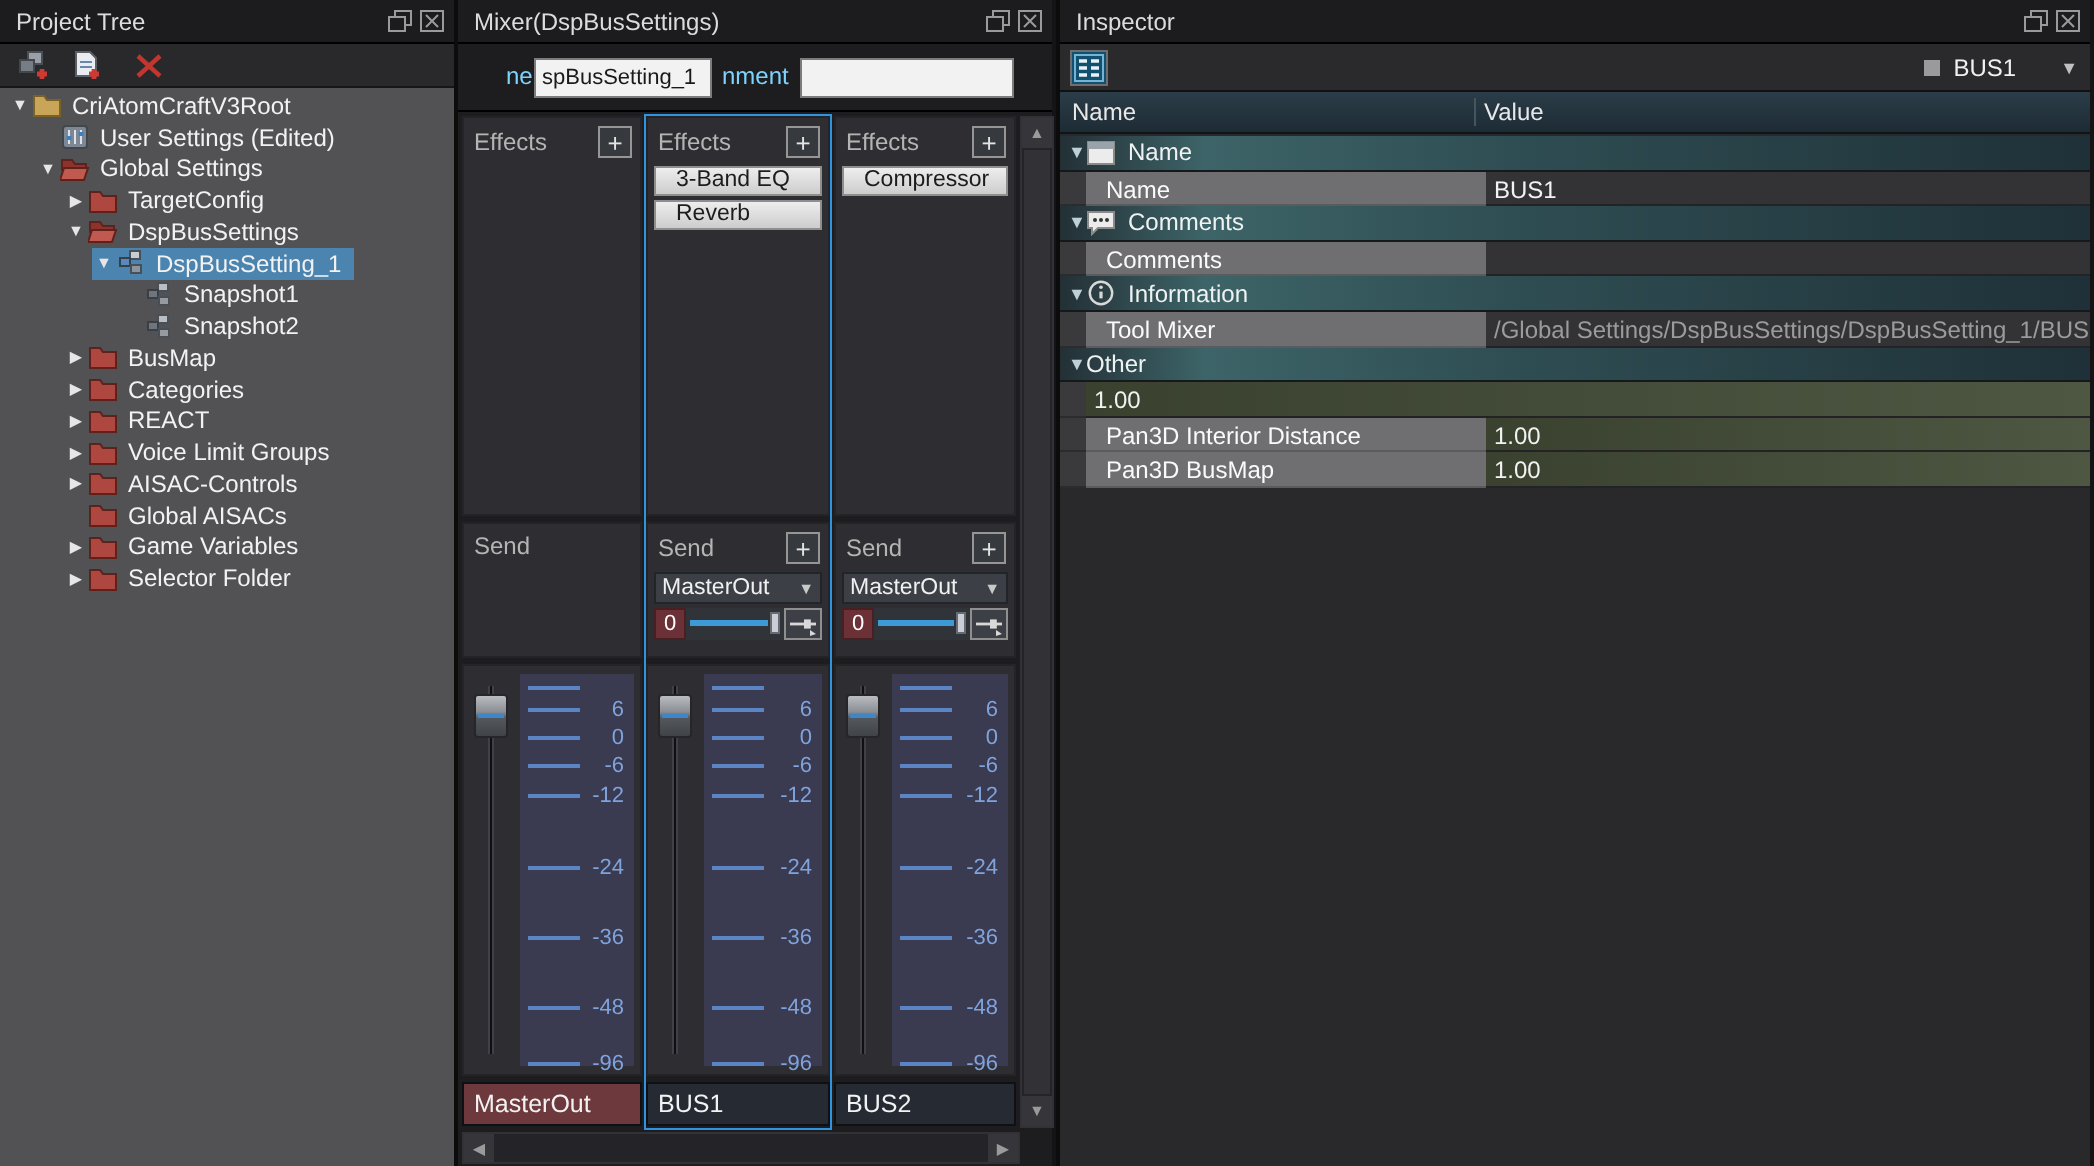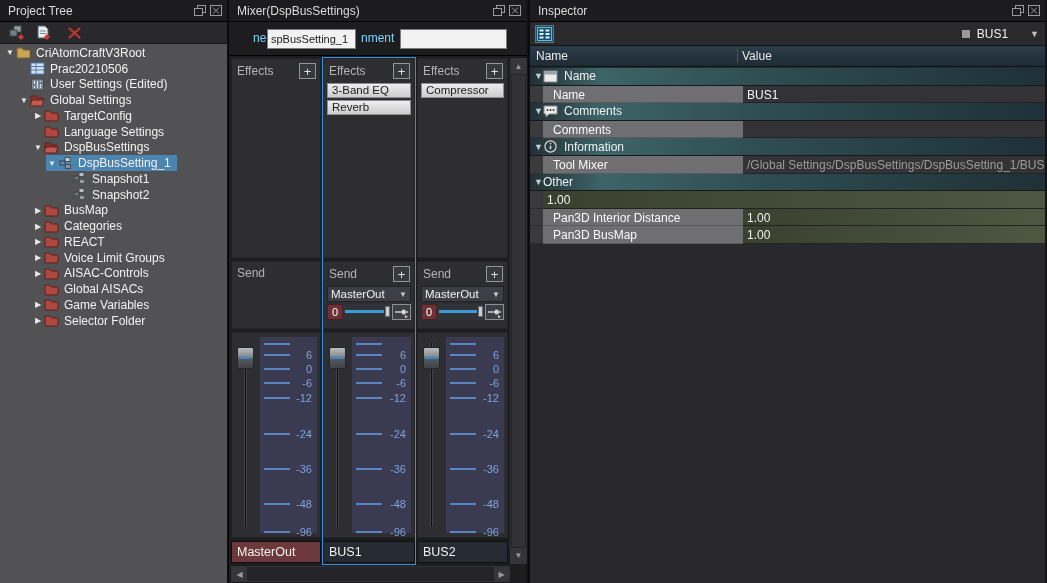--- a/index.html
+++ b/index.html
@@ -41,21 +41,21 @@
   .sec { background:#2e2e32; border:1px solid #242428; }
   .sec-effects { height:200px; }
   .sec-send { height:68px; margin-top:3px; }
   .sec-fader { height:206px; margin-top:3px; position:relative; }
   .sechead { display:flex; align-items:center; justify-content:space-between; padding:4px 4px 3px 5px; }
   .sechead .lbl { color:#b4b4b4; }
   .plusbtn { width:17px; height:16px; background:#36393e; border:1px solid #969696;
     color:#e4e4e4; font-size:13px; line-height:13px; text-align:center; }
   .fxlist { padding:1px 3px; }
   .fxitem { height:15px; margin-bottom:2px; background:linear-gradient(#ededed,#cdcdcd);
-    border:1px solid #8e8e8e; color:#1c1c1c; font-size:11.5px; line-height:13px; padding-left:4px;
+    border:1px solid #8e8e8e; color:#1c1c1c; font-size:11.5px; line-height:13px; padding-left:10px;
     white-space:nowrap; overflow:hidden; }
   .senddrop { margin:1px 3px 0 3px; height:16px; background:#3c4046; border:1px solid #212428;
     color:#f0f0f0; font-size:11.5px; display:flex; align-items:center; padding:0 3px; }
   .senddrop .arr { margin-left:auto; font-size:8px; color:#c8c8c8; }
   .sendlevel { margin:2px 3px 0 3px; height:16px; display:flex; align-items:stretch; }
   .slv { width:16px; background:#6b3136; border:1px solid #481f23; color:#fff;
     font-size:11px; text-align:center; line-height:14px; }
   .strack { flex:1; position:relative; background:#303338; }
   .strack .line { position:absolute; left:2px; right:8px; top:6px; height:3px; background:#3e9ad4; }
   .strack .hnd { position:absolute; right:2px; top:2px; width:5px; height:11px;
@@ -168,33 +168,20 @@
           </span>
           <span>CriAtomCraftV3Root</span>
         </span>
       </div>
       <div class="trow">
         <span style="flex: 0 0 18px;"></span>
         <span class="hl">
           <span class="texp"></span>
           <span class="ticon">
             <svg xmlns="http://www.w3.org/2000/svg" width="15" height="13" viewBox="0 0 15 13">
-              <rect x="1" y="1" width="13" height="11" fill="#d8e2ee" stroke="#4f7fb5"></rect>
-              <path d="M1 4.5h13M1 8h13M6 1v11" stroke="#4f7fb5"></path>
-            </svg>
-          </span>
-          <span>Prac20210506</span>
-        </span>
-      </div>
-      <div class="trow">
-        <span style="flex: 0 0 18px;"></span>
-        <span class="hl">
-          <span class="texp"></span>
-          <span class="ticon">
-            <svg xmlns="http://www.w3.org/2000/svg" width="15" height="13" viewBox="0 0 15 13">
               <rect x="1.5" y="1" width="12" height="11" rx="1.5" fill="#7e8893" stroke="#3f474f"></rect>
               <path d="M4.5 3v7M7.5 3v7M10.5 3v7" stroke="#dce3ea"></path>
               <rect x="3.3" y="6" width="2.4" height="2" fill="#3f7fc0"></rect>
               <rect x="9.3" y="4" width="2.4" height="2" fill="#3f7fc0"></rect>
             </svg>
           </span>
           <span>User Settings (Edited)</span>
         </span>
       </div>
       <div class="trow">
@@ -213,32 +200,20 @@
       <div class="trow">
         <span style="flex: 0 0 32px;"></span>
         <span class="hl">
           <span class="texp">▶</span>
           <span class="ticon">
             <svg xmlns="http://www.w3.org/2000/svg" width="15" height="13" viewBox="0 0 15 13">
               <path d="M1 2h5l1.5 2H14v8H1z" fill="#ad473f" stroke="#5f211c"></path>
             </svg>
           </span>
           <span>TargetConfig</span>
-        </span>
-      </div>
-      <div class="trow">
-        <span style="flex: 0 0 32px;"></span>
-        <span class="hl">
-          <span class="texp"></span>
-          <span class="ticon">
-            <svg xmlns="http://www.w3.org/2000/svg" width="15" height="13" viewBox="0 0 15 13">
-              <path d="M1 2h5l1.5 2H14v8H1z" fill="#ad473f" stroke="#5f211c"></path>
-            </svg>
-          </span>
-          <span>Language Settings</span>
         </span>
       </div>
       <div class="trow">
         <span style="flex: 0 0 32px;"></span>
         <span class="hl">
           <span class="texp">▼</span>
           <span class="ticon">
             <svg xmlns="http://www.w3.org/2000/svg" width="15" height="13" viewBox="0 0 15 13">
               <path d="M1 2h5l1.5 2H13v3H1z" fill="#8e332c" stroke="#5f211c"></path>
               <path d="M2 6h12l-2 6H0z" fill="#c05a50" stroke="#5f211c"></path>

